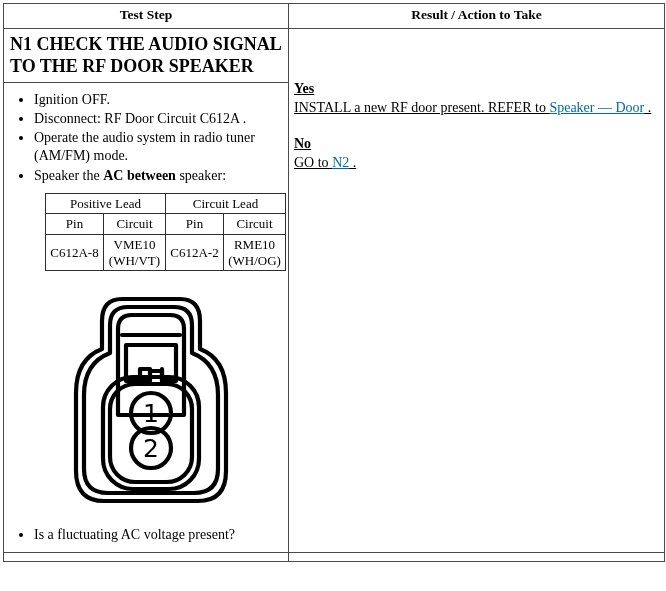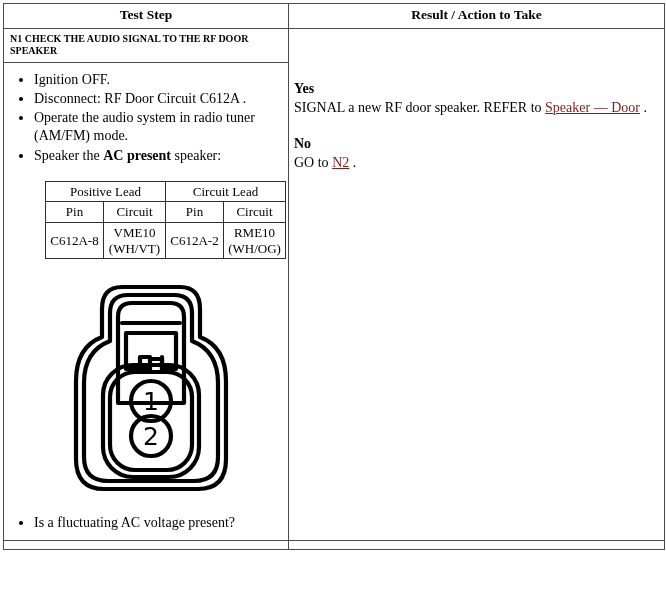--- a/index.html
+++ b/index.html
@@ -42,35 +42,36 @@
   .hdr {
     text-align: center;
     font-weight: bold;
     font-size: 13.5px;
     padding: 3px 2px 4px 2px !important;
     line-height: 1.25;
   }
 
   .step-title {
     font-weight: bold;
-    font-size: 10px;
+    font-size: 18px;
     line-height: 1.25;
     padding: 4px 4px 4px 6px !important;
   }
 
   .step-body {
     padding: 4px 4px 6px 4px !important;
     font-size: 14px;
     line-height: 1.3;
   }
 
   .result-body {
     padding: 4px 5px 5px 5px !important;
     font-size: 14px;
     line-height: 1.35;
+    text-decoration: underline;
   }
 
   ul.steps {
     margin: 4px 0 0 0;
     padding-left: 26px;
     list-style-type: disc;
   }
   ul.steps > li {
     margin: 0 0 1px 0;
     line-height: 1.3;
@@ -87,30 +88,30 @@
   b.strong { font-weight: bold; }
 
   .yes-no-label {
     font-weight: bold;
     display: block;
   }
   .gap { height: 17px; }
   .pre-gap { height: 47px; }
 
   a.xref {
-    color: #7f1d1d;
+    color: #0369a1;
     text-decoration: underline;
     text-align: center;
   }
 
   
   table.leads {
     border-collapse: collapse;
     table-layout: fixed;
-    margin: 16px 0 0 37px;
+    margin: 8px 0 0 37px;
     width: 241px;
     font-size: 13px;
     padding-left: 28px;
   }
   table.leads td {
     border: 1px solid #2d2d2d;
     text-align: center;
     vertical-align: middle;
     padding: 2px 1px;
     line-height: 1.2;
@@ -151,42 +152,42 @@
       <tr>
         <td class="hdr">Test Step</td>
         <td class="hdr">Result / Action to Take</td>
       </tr>
 
       <tr>
         <td class="step-title">N1 CHECK THE AUDIO SIGNAL TO THE RF DOOR SPEAKER</td>
         <td rowspan="2" class="result-body">
           <div class="pre-gap"></div>
           <span class="yes-no-label">Yes</span>
-          <span>SIGNAL a new RF door speaker. REFER to </span><a class="xref" href="#">Speaker — Door</a><span> .</span>
+          <span>INSTALL a new RF door present. REFER to </span><a class="xref" href="#">Speaker — Door</a><span> .</span>
           <div class="gap"></div>
           <span class="yes-no-label">No</span>
           <span>GO to </span><a class="xref" href="#">N2</a><span> .</span>
         </td>
       </tr>
 
       <tr>
         <td class="step-body">
 
           <ul class="steps">
             <li>
               <span>Ignition OFF.</span>
             </li>
             <li>
               <span>Disconnect: RF Door Circuit C612A .</span>
             </li>
             <li>
               <span>Operate the audio system in radio tuner (AM/FM) mode.</span>
             </li>
             <li>
-              <span>Speaker the </span><b class="strong">AC present</b><span> speaker:</span>
+              <span>Speaker the </span><b class="strong">AC between</b><span> speaker:</span>
             </li>
           </ul>
 
           <table class="leads">
             <colgroup>
               <col class="c-pin">
                 <col class="c-cir">
                 <col class="c-pin">
                 <col class="c-cir">
             </colgroup>

